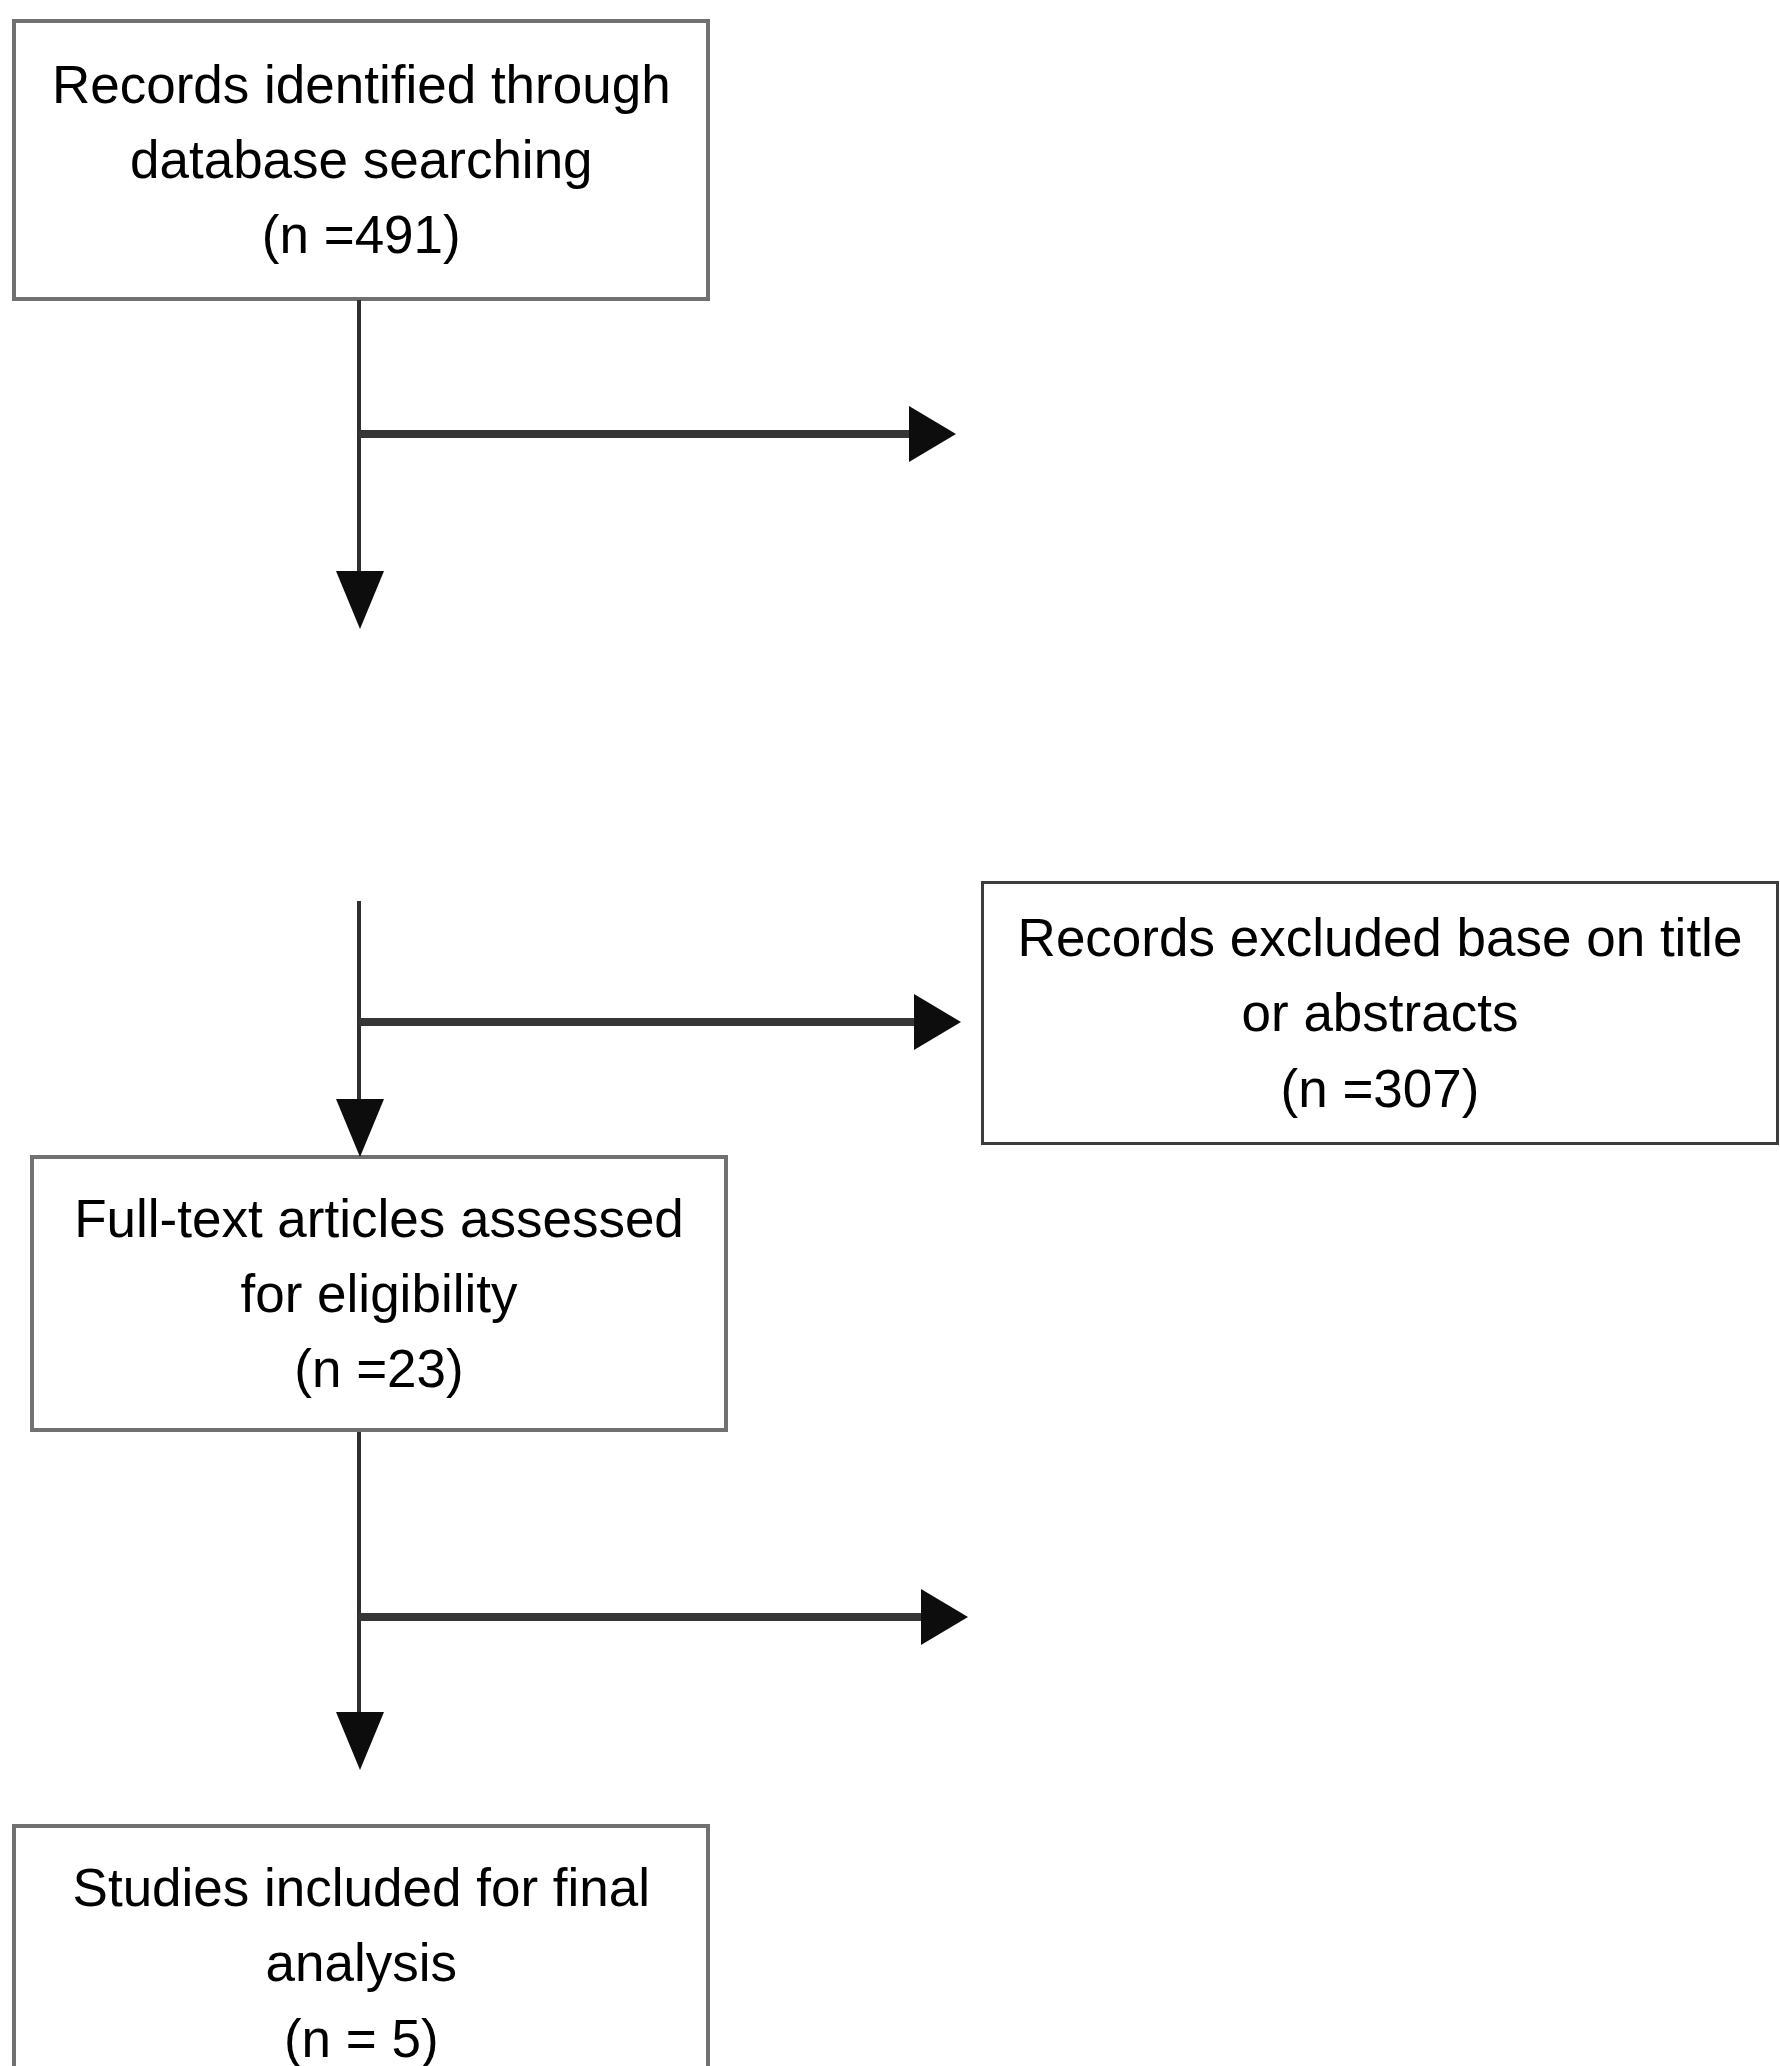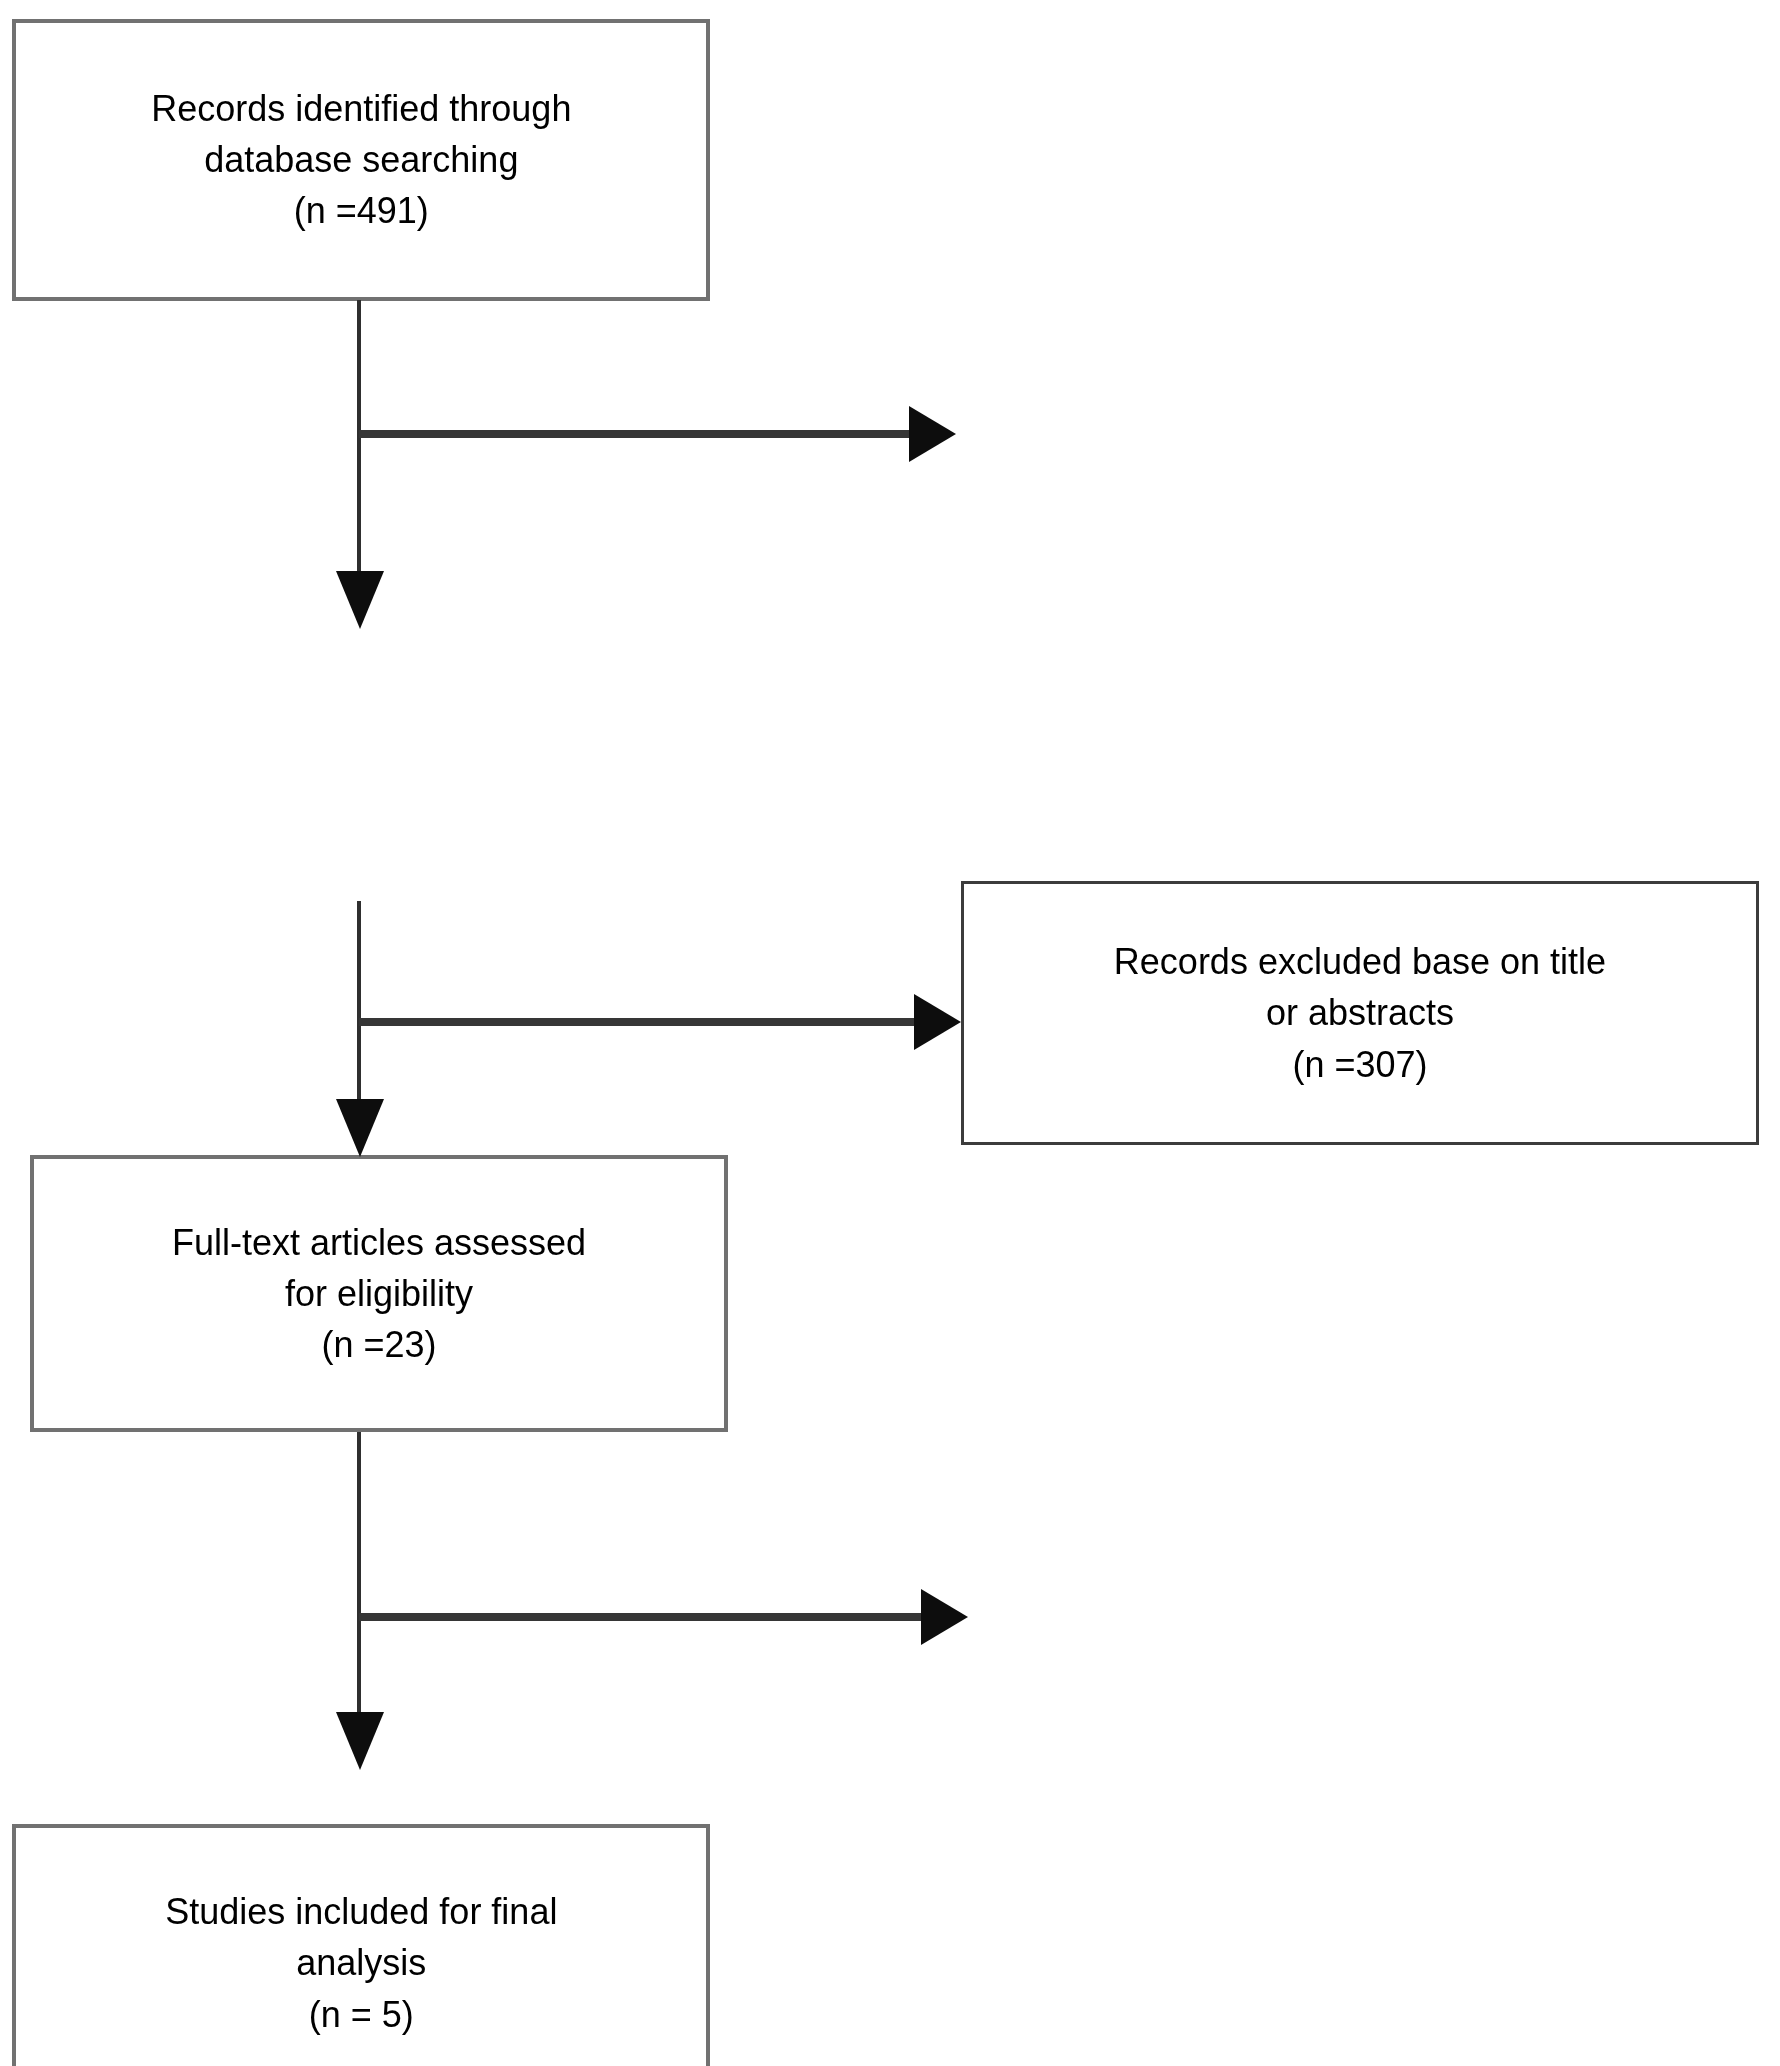--- a/index.html
+++ b/index.html
@@ -19,24 +19,24 @@
     position: absolute;
     box-sizing: border-box;
     background: #ffffff;
     display: flex;
     align-items: center;
     justify-content: center;
     text-align: center;
   }
   .box.border-gray  { border: 4.3px solid #717171; }
   .box.border-dark  { border: 3.7px solid #1a1a1a; }
-  .box.border-mid   { border: 3.7px solid #3c3c3c; }
+  .box.border-mid   { border: 3.7px solid #3c3c3c; margin-left: 20px; }
   .txt {
     white-space: pre-line;
-    font-size: 36px;
+    font-size: 53px;
     line-height: 1.42;
     color: #000000;
     padding: 0 12.3px;
   }
   .vline {
     position: absolute;
     width: 4.3px;
     background: #2f2f2f;
   }
   .hline {

